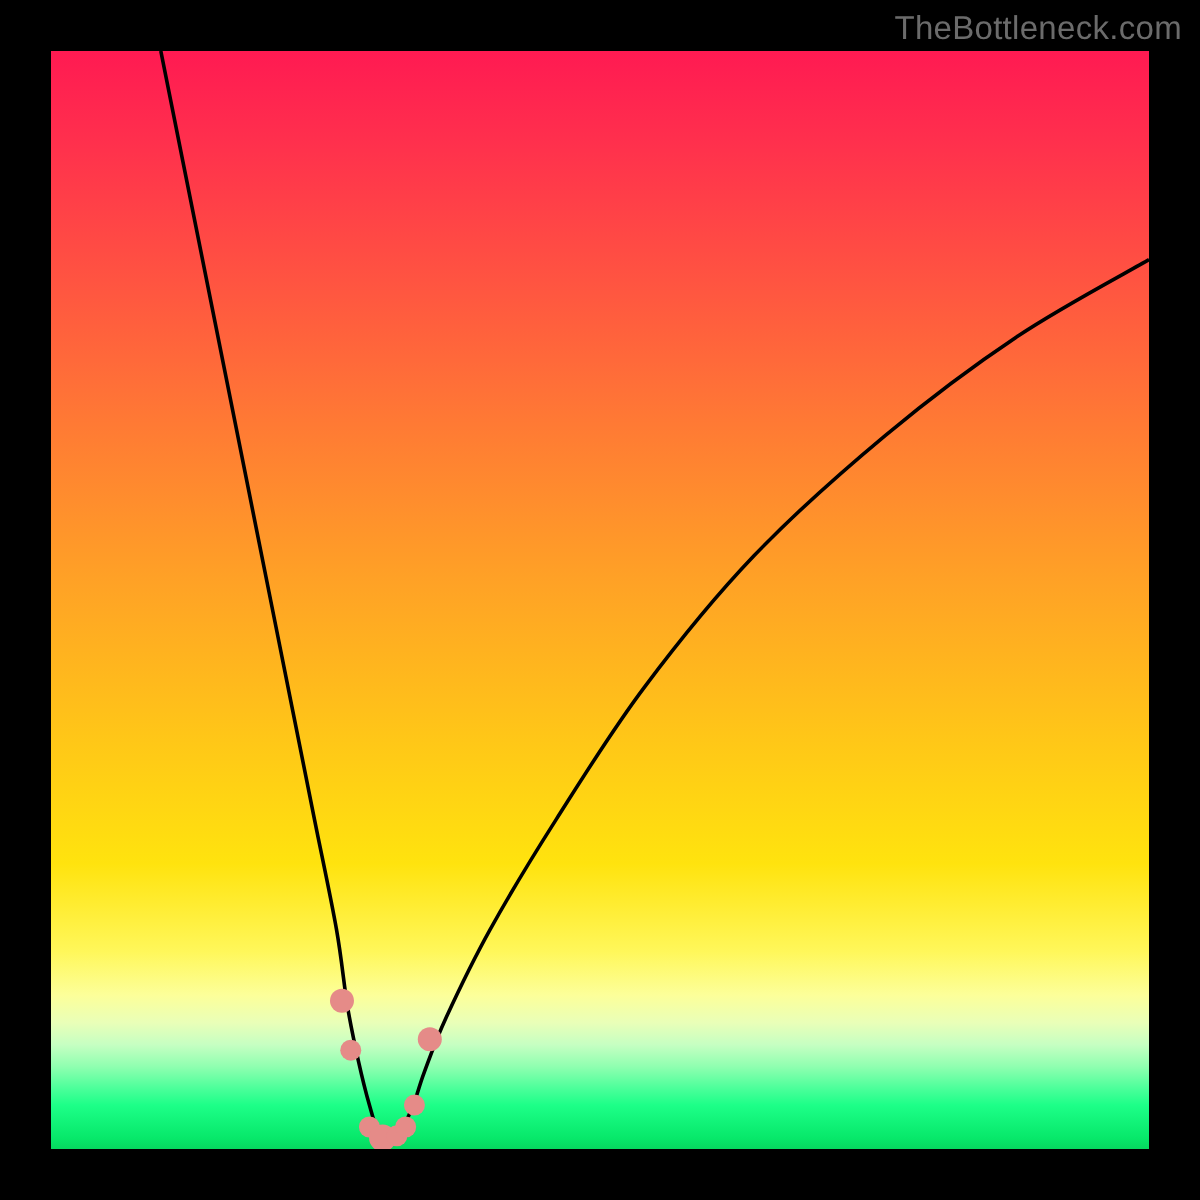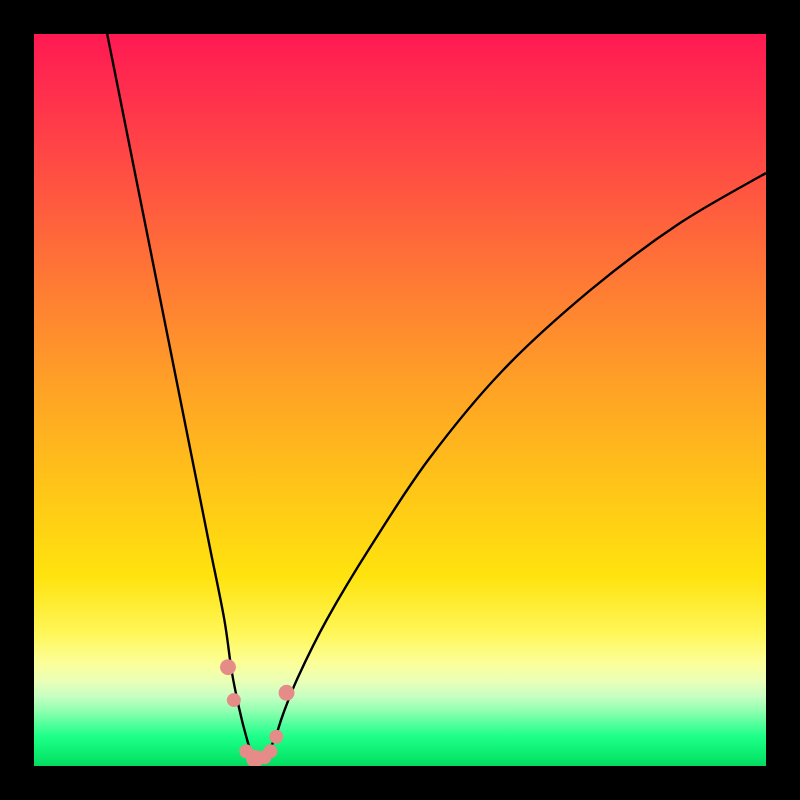--- a/index.html
+++ b/index.html
@@ -81,14 +81,15 @@
           <circle cx="212.27999999999997" cy="717.36" r="7" fill="#e58b88"></circle>
           <circle cx="221.064" cy="724.68" r="9" fill="#e58b88"></circle>
           <circle cx="230.58" cy="723.216" r="7" fill="#e58b88"></circle>
           <circle cx="236.43599999999998" cy="717.36" r="7" fill="#e58b88"></circle>
           <circle cx="242.292" cy="702.72" r="7" fill="#e58b88"></circle>
           <circle cx="252.54" cy="658.8" r="8" fill="#e58b88"></circle>
         </g>
     </svg>
   </div>
 
+  <div class="watermark">TheBottleneck.com</div>
 
 </div>
 
 </body></html>

